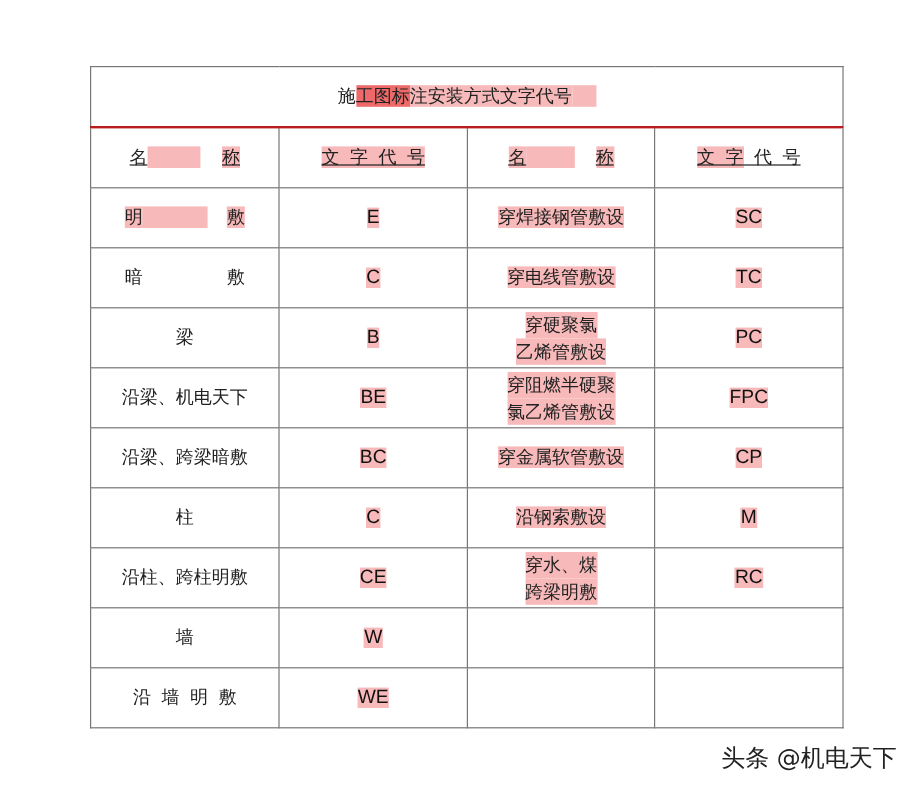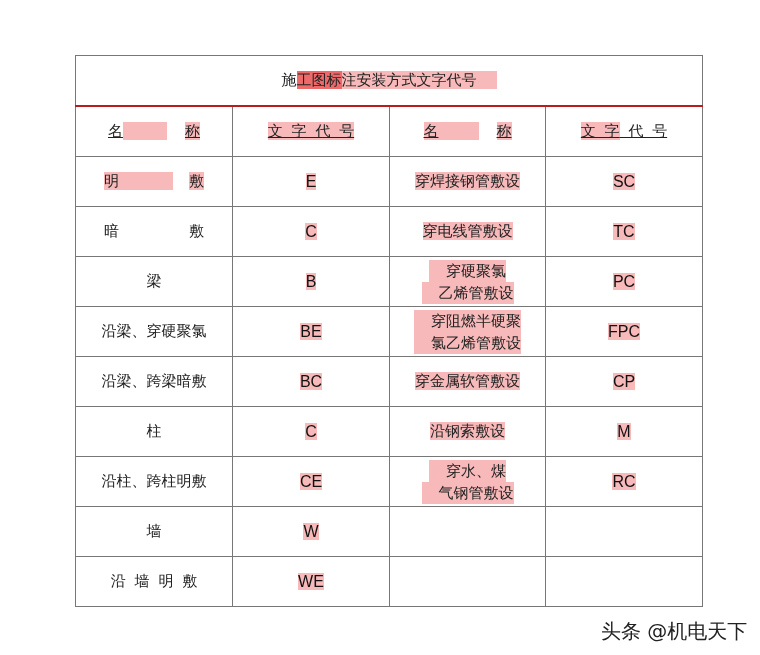--- a/index.html
+++ b/index.html
@@ -5,21 +5,21 @@
   html, body { margin:0; padding:0; background:#ffffff; }
   body { width:760px; height:655px; position:relative; overflow:hidden;
          font-family:"DejaVu Sans", sans-serif; color:#222; }
   .tbl { position:absolute; left:75px; top:55px; width:627px; border-collapse:collapse; table-layout:fixed; }
   .tbl td { border:1px solid #777; text-align:center; vertical-align:middle; padding:0; height:49px; font-size:15px; }
   .tbl tr.title td { height:49px; font-size:15px; border-bottom:2px solid #b91c1c; }
   .tbl tr.head td { height:49px;text-decoration:underline; }
   .hl { background:#f7b9b9; }
   .hl-strong { background:#ee6a6a; }
   .code { font-family:"Liberation Sans", sans-serif; font-size:16px; color:#111; }
-  .two-line span { display:inline-block; line-height:22px;padding-left:17px; }
+  .two-line span { display:inline-block; line-height:22px; }
   .gap { display:inline-block; }
   .watermark { position:absolute; left:601px; top:618px; font-size:20px; color:#222; }
 </style>
 </head>
 <body>
 
 <table class="tbl">
   <colgroup>
       <col style="width:157px">
       <col style="width:157px">
@@ -55,41 +55,41 @@
     <td><span class="hl">穿电线管敷设</span></td>
     <td><span class="code hl">TC</span></td>
   </tr>
   <tr>
     <td><span>梁</span></td>
     <td><span class="code hl">B</span></td>
     <td class="two-line"><span class="hl">穿硬聚氯</span><br><span class="hl">乙烯管敷设</span></td>
     <td><span class="code hl">PC</span></td>
   </tr>
   <tr>
-    <td><span>沿梁、穿硬聚氯</span></td>
+    <td><span>沿梁、机电天下</span></td>
     <td><span class="code hl">BE</span></td>
     <td class="two-line"><span class="hl">穿阻燃半硬聚</span><br><span class="hl">氯乙烯管敷设</span></td>
     <td><span class="code hl">FPC</span></td>
   </tr>
   <tr>
     <td><span>沿梁、跨梁暗敷</span></td>
     <td><span class="code hl">BC</span></td>
     <td><span class="hl">穿金属软管敷设</span></td>
     <td><span class="code hl">CP</span></td>
   </tr>
   <tr>
     <td><span>柱</span></td>
     <td><span class="code hl">C</span></td>
     <td><span class="hl">沿钢索敷设</span></td>
     <td><span class="code hl">M</span></td>
   </tr>
   <tr>
     <td><span>沿柱、跨柱明敷</span></td>
     <td><span class="code hl">CE</span></td>
-    <td class="two-line"><span class="hl">穿水、煤</span><br><span class="hl">气钢管敷设</span></td>
+    <td class="two-line"><span class="hl">穿水、煤</span><br><span class="hl">跨梁明敷</span></td>
     <td><span class="code hl">RC</span></td>
   </tr>
   <tr>
     <td><span>墙</span></td>
     <td><span class="code hl">W</span></td>
     <td></td>
     <td></td>
   </tr>
   <tr>
     <td><span style="word-spacing:4px;text-align:center;">沿 墙 明 敷</span></td>

